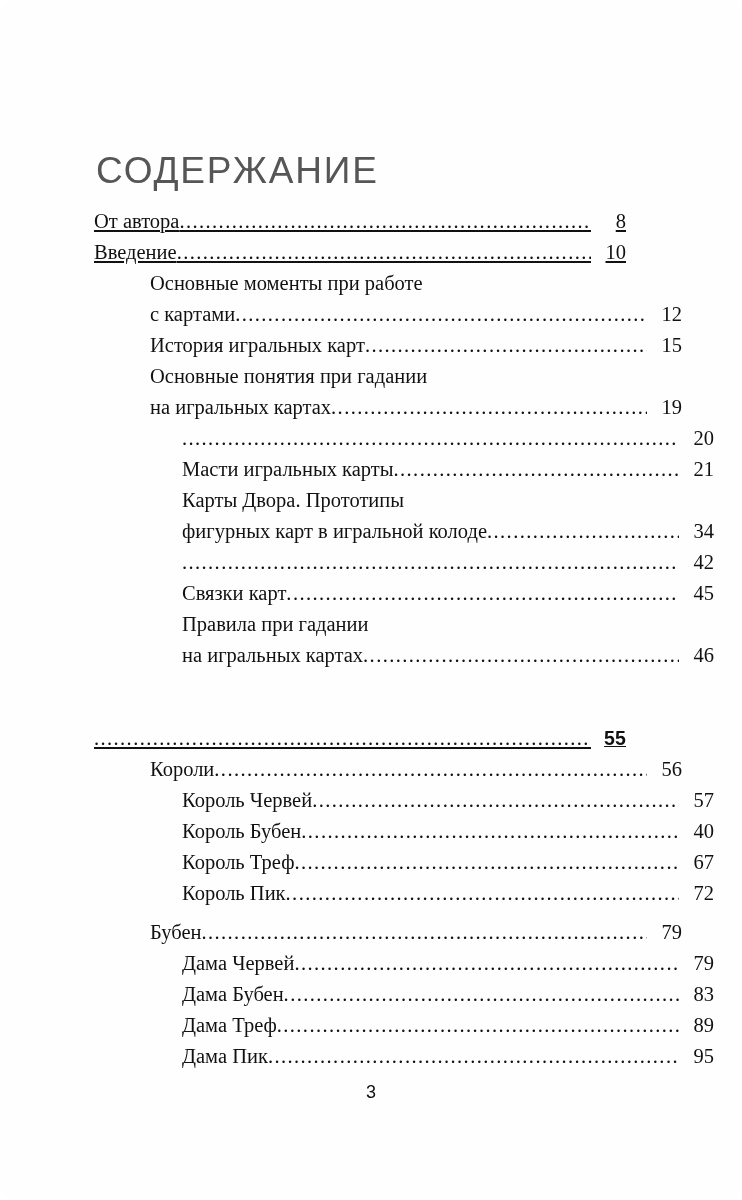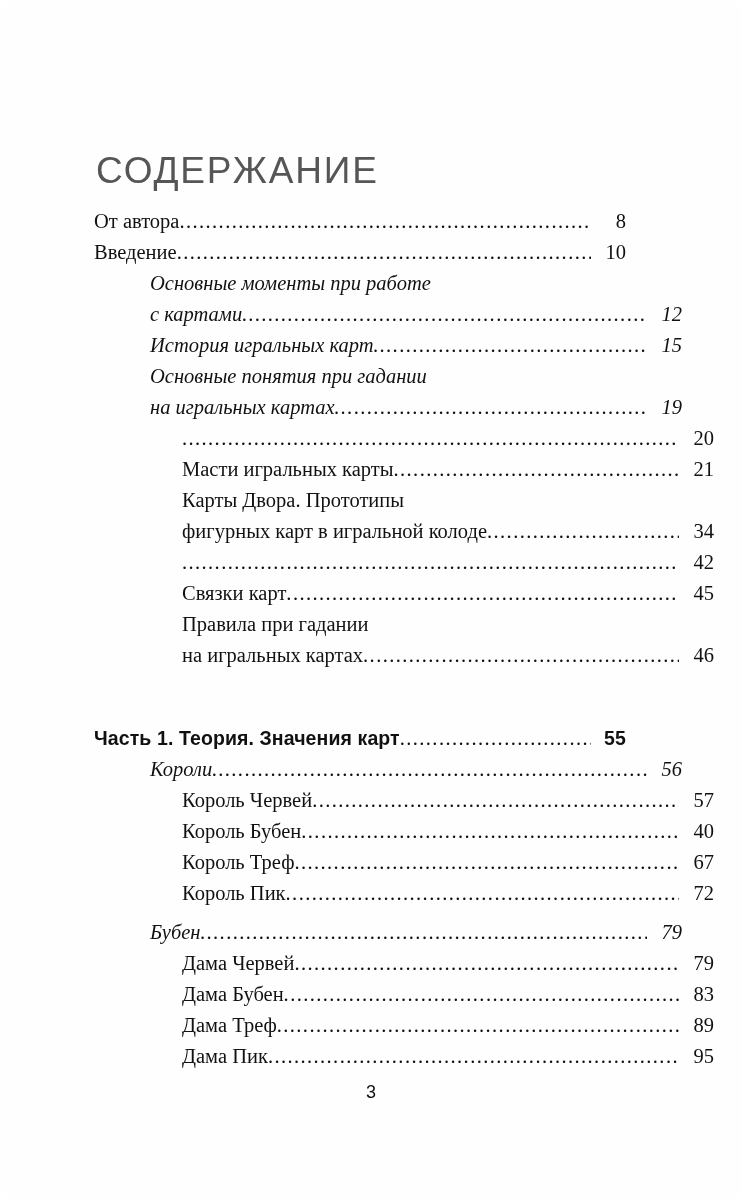--- a/index.html
+++ b/index.html
@@ -80,22 +80,22 @@
   }
 
   .line .pg {
     flex: 0 0 auto;
     text-align: right;
     min-width: 30px;
     padding-left: 3px;
   }
 
   
-  .lvl1 { padding-left: 0px; }
-  .lvl2 { padding-left: 56px; font-style: italic; }
+  .lvl1 { padding-left: 0px; text-decoration: underline; }
+  .lvl2 { padding-left: 56px; }
   .lvl3 { padding-left: 88px; }
 
   
   .part .line {
     font-family: "Liberation Sans", "DejaVu Sans", sans-serif;
     font-weight: bold;
     font-size: 19.5px;
     letter-spacing: 0.1px;
   }
   .part .line .dots {
@@ -217,21 +217,20 @@
           <div class="line">
             <span class="txt">на игральных картах</span>
             <span class="dots"> ........................................................................................................................</span>
             <span class="pg">46</span>
           </div>
         </div>
       </div>
       <div class="toc-section gap-before">
         <div class="entry lvl1 part">
           <div class="line">
-            <span class="txt">Часть 1. Теория. Значения карт</span>
             <span class="dots"> ........................................................................................................................</span>
             <span class="pg">55</span>
           </div>
         </div>
         <div class="entry lvl2">
           <div class="line">
             <span class="txt">Короли</span>
             <span class="dots"> ........................................................................................................................</span>
             <span class="pg">56</span>
           </div>

